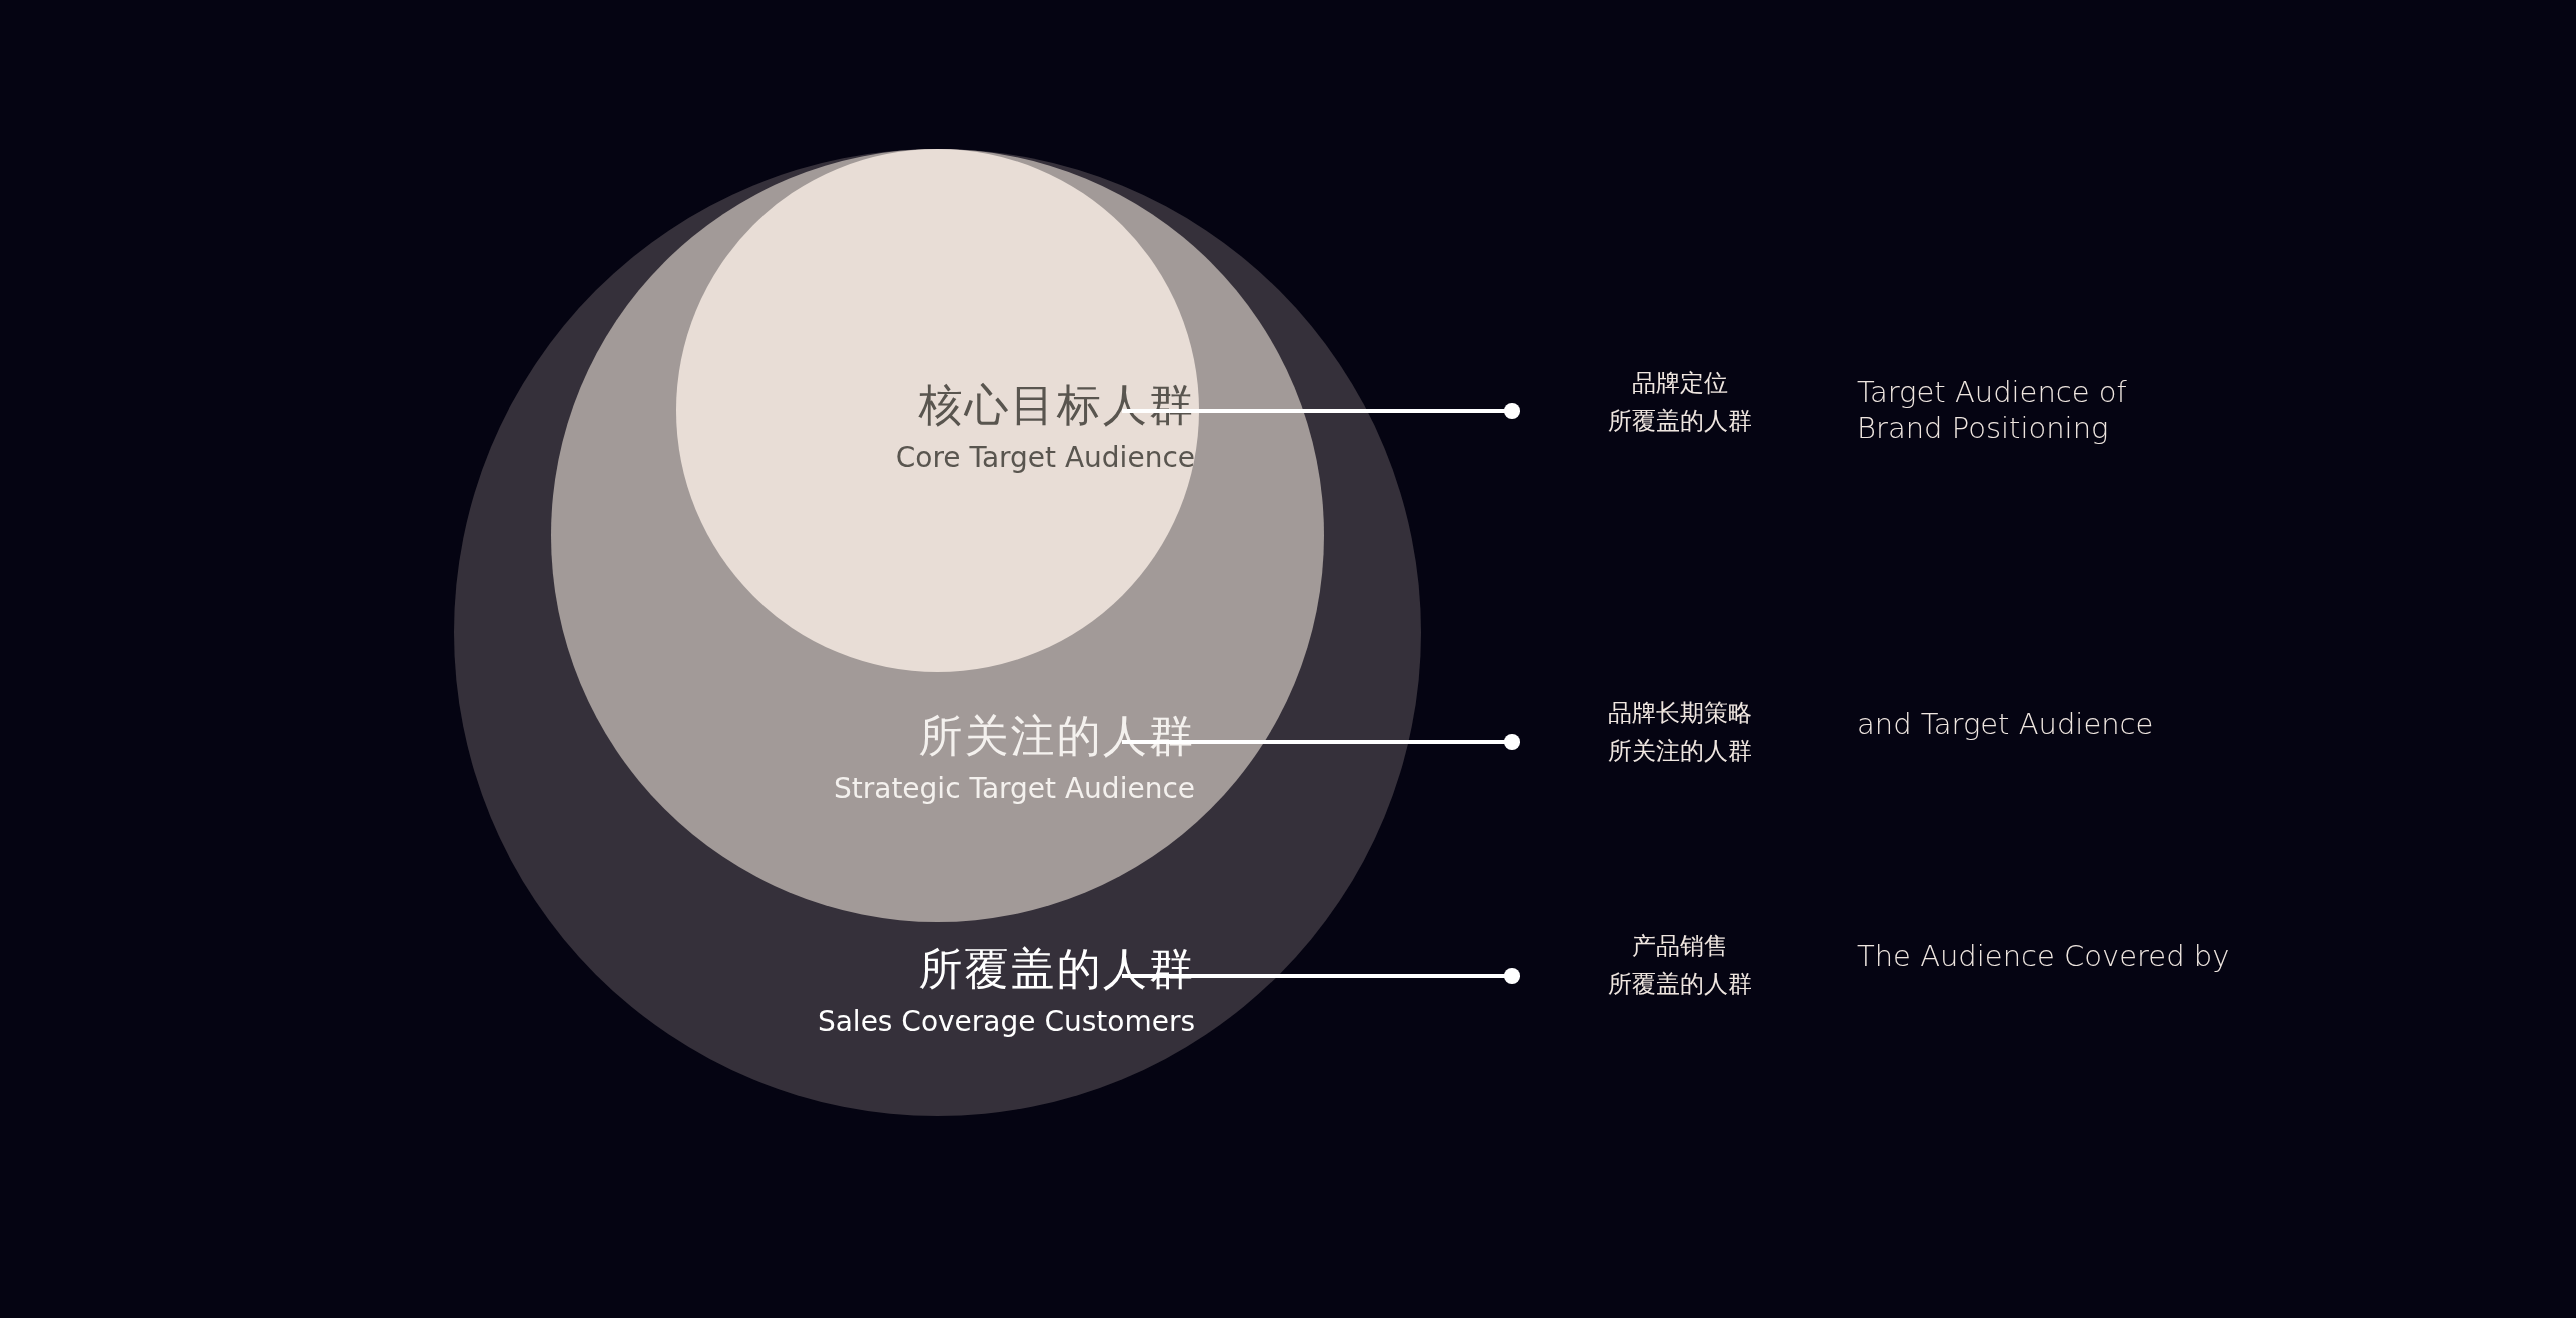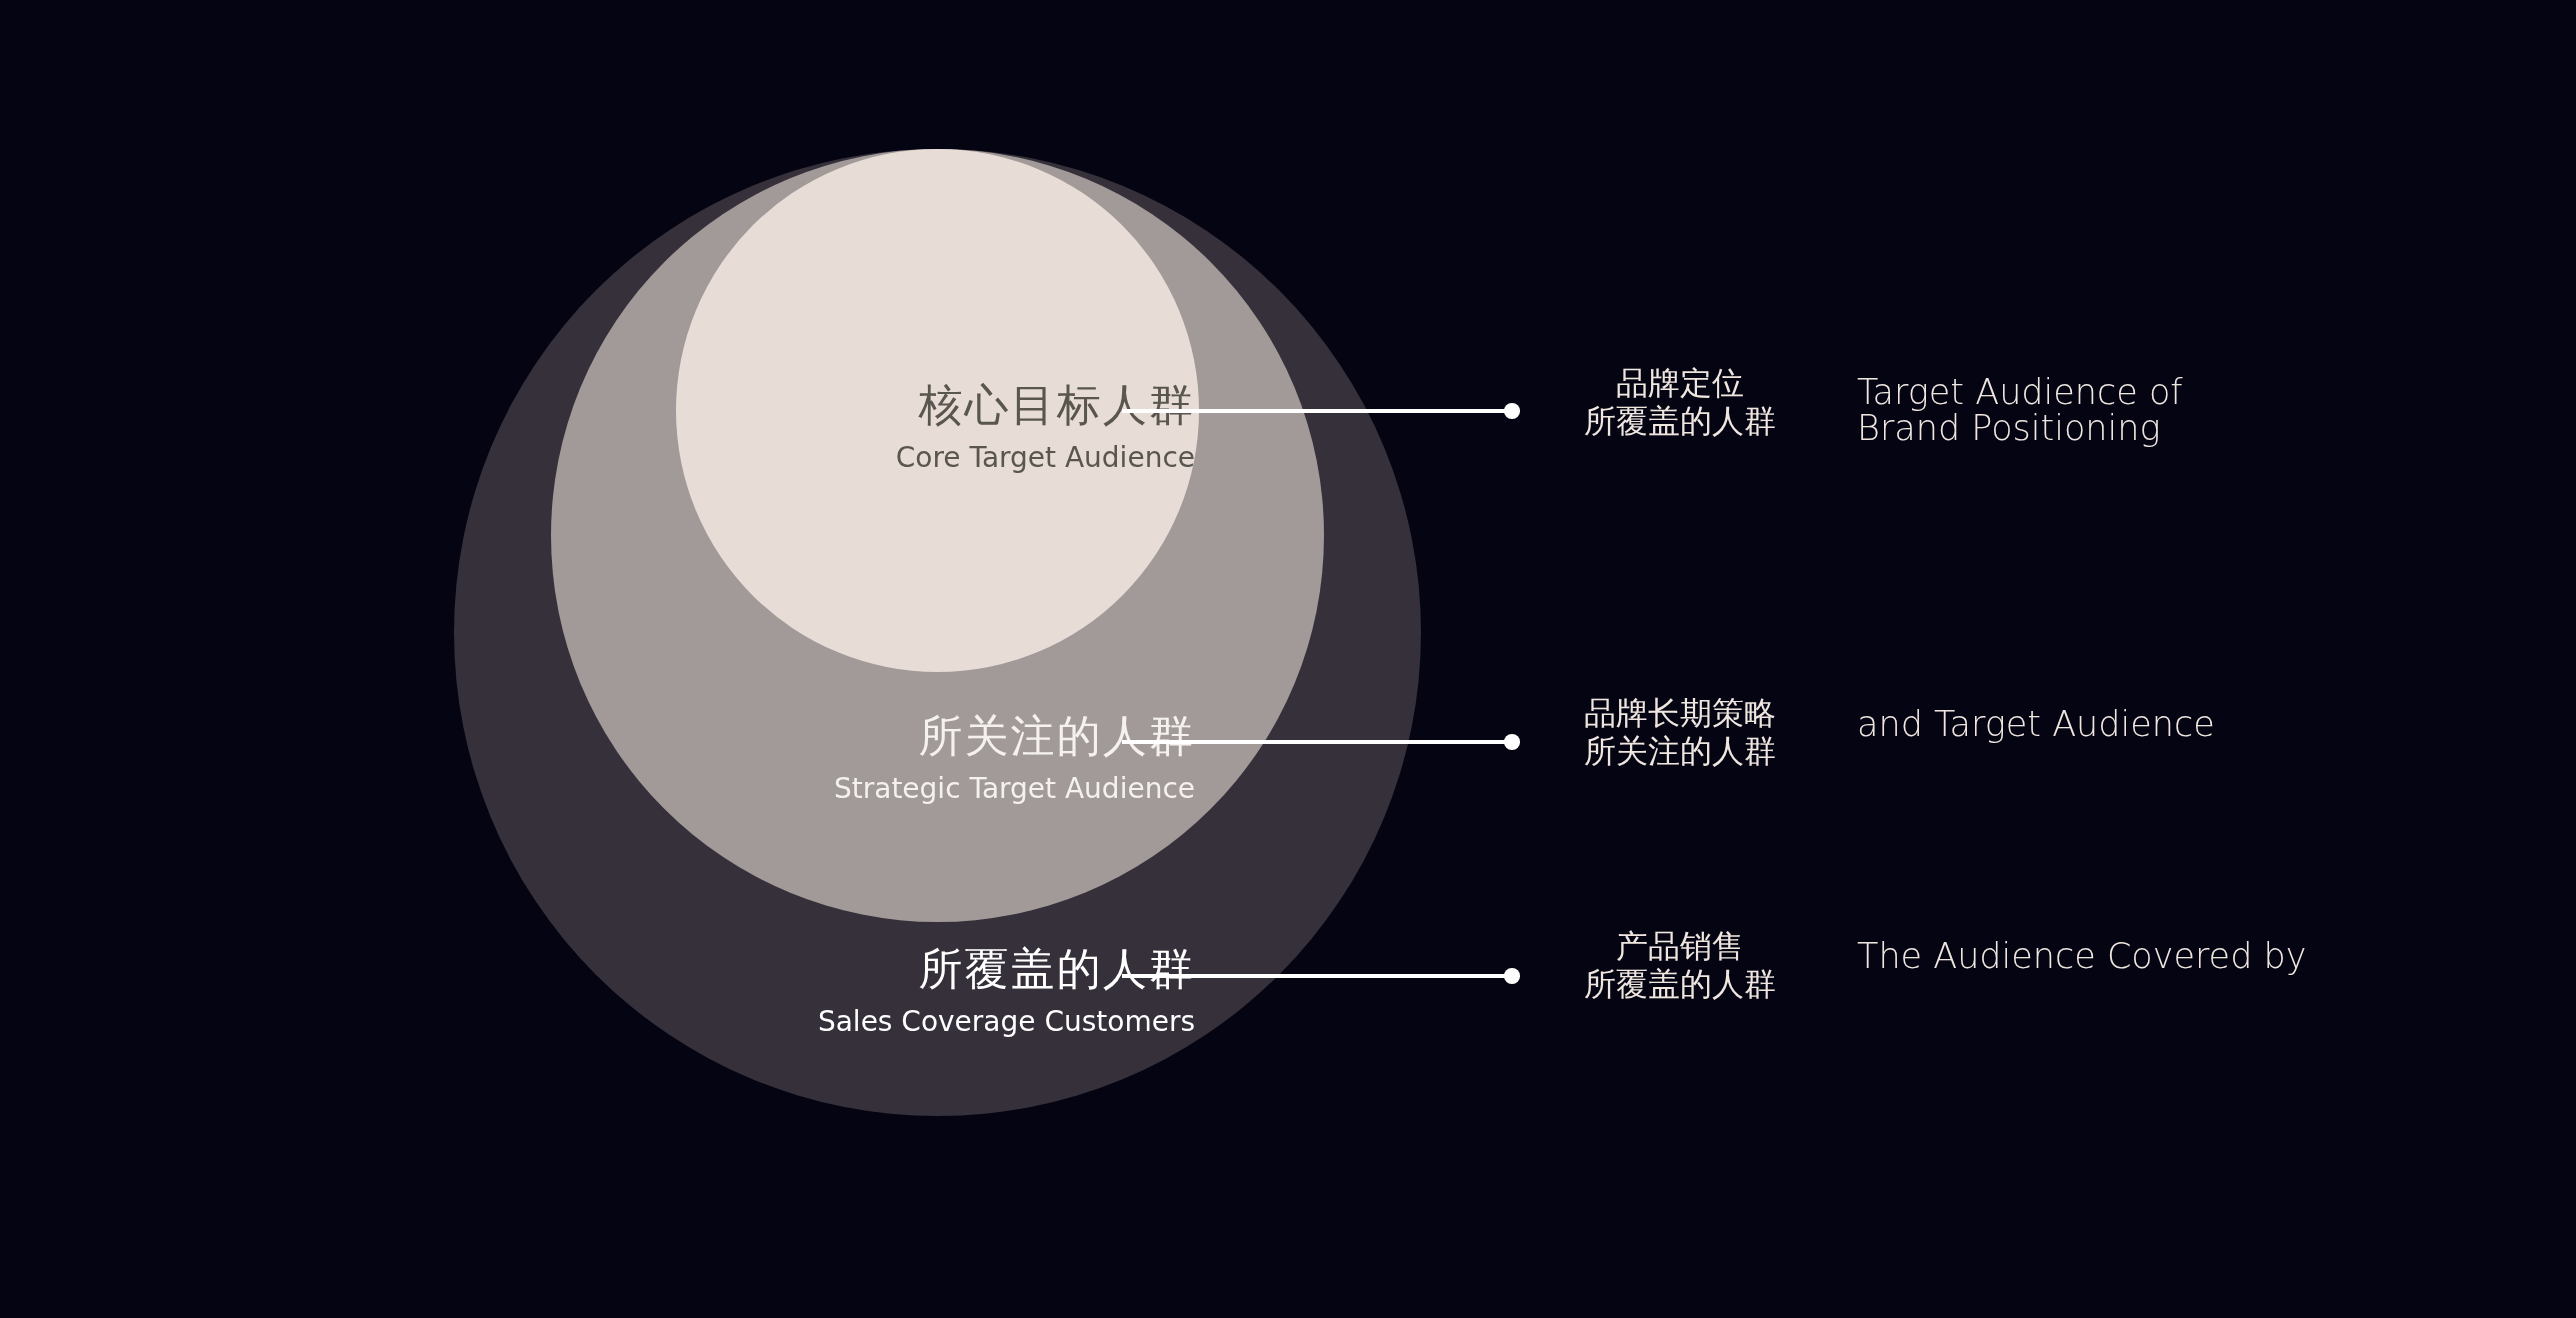--- a/index.html
+++ b/index.html
@@ -18,23 +18,23 @@
   .label .zh { font-size: 44px; line-height: 52px; font-weight: 500; letter-spacing: 2.1px; }
   .label .en { font-size: 28px; line-height: 41px; font-weight: 400; margin-top: 6px; }
   .l-core { top: 379px; color: #59554f; }
   .l-strat { top: 710px; color: #f4f1ee; }
   .l-sales { top: 943px; color: #ffffff; }
 
   .leader { position: absolute; left: 1122px; width: 390px; height: 4.1px; background: #ffffff; }
   .dot { position: absolute; width: 15.5px; height: 15.5px; border-radius: 50%; background: #ffffff; left: 1504px; }
 
   .desc-zh { position: absolute; left: 1551px; width: 258px; text-align: center;
-    color: #efe6e0; font-size: 32px; line-height: 38px; font-weight: 500; }
+    color: #efe6e0; font-size: 24px; line-height: 38px; font-weight: 500; }
   .desc-en { position: absolute; left: 1857px; color: #efe6e0;
-    font-size: 35px; line-height: 36px; font-weight: 300; white-space: nowrap; }
+    font-size: 29px; line-height: 36px; font-weight: 300; white-space: nowrap; }
 </style>
 </head>
 <body>
 
 <div>
   <div class="circle c-outer"></div>
   <div class="circle c-mid"></div>
   <div class="circle c-inner"></div>
 
   <div class="label l-core">

